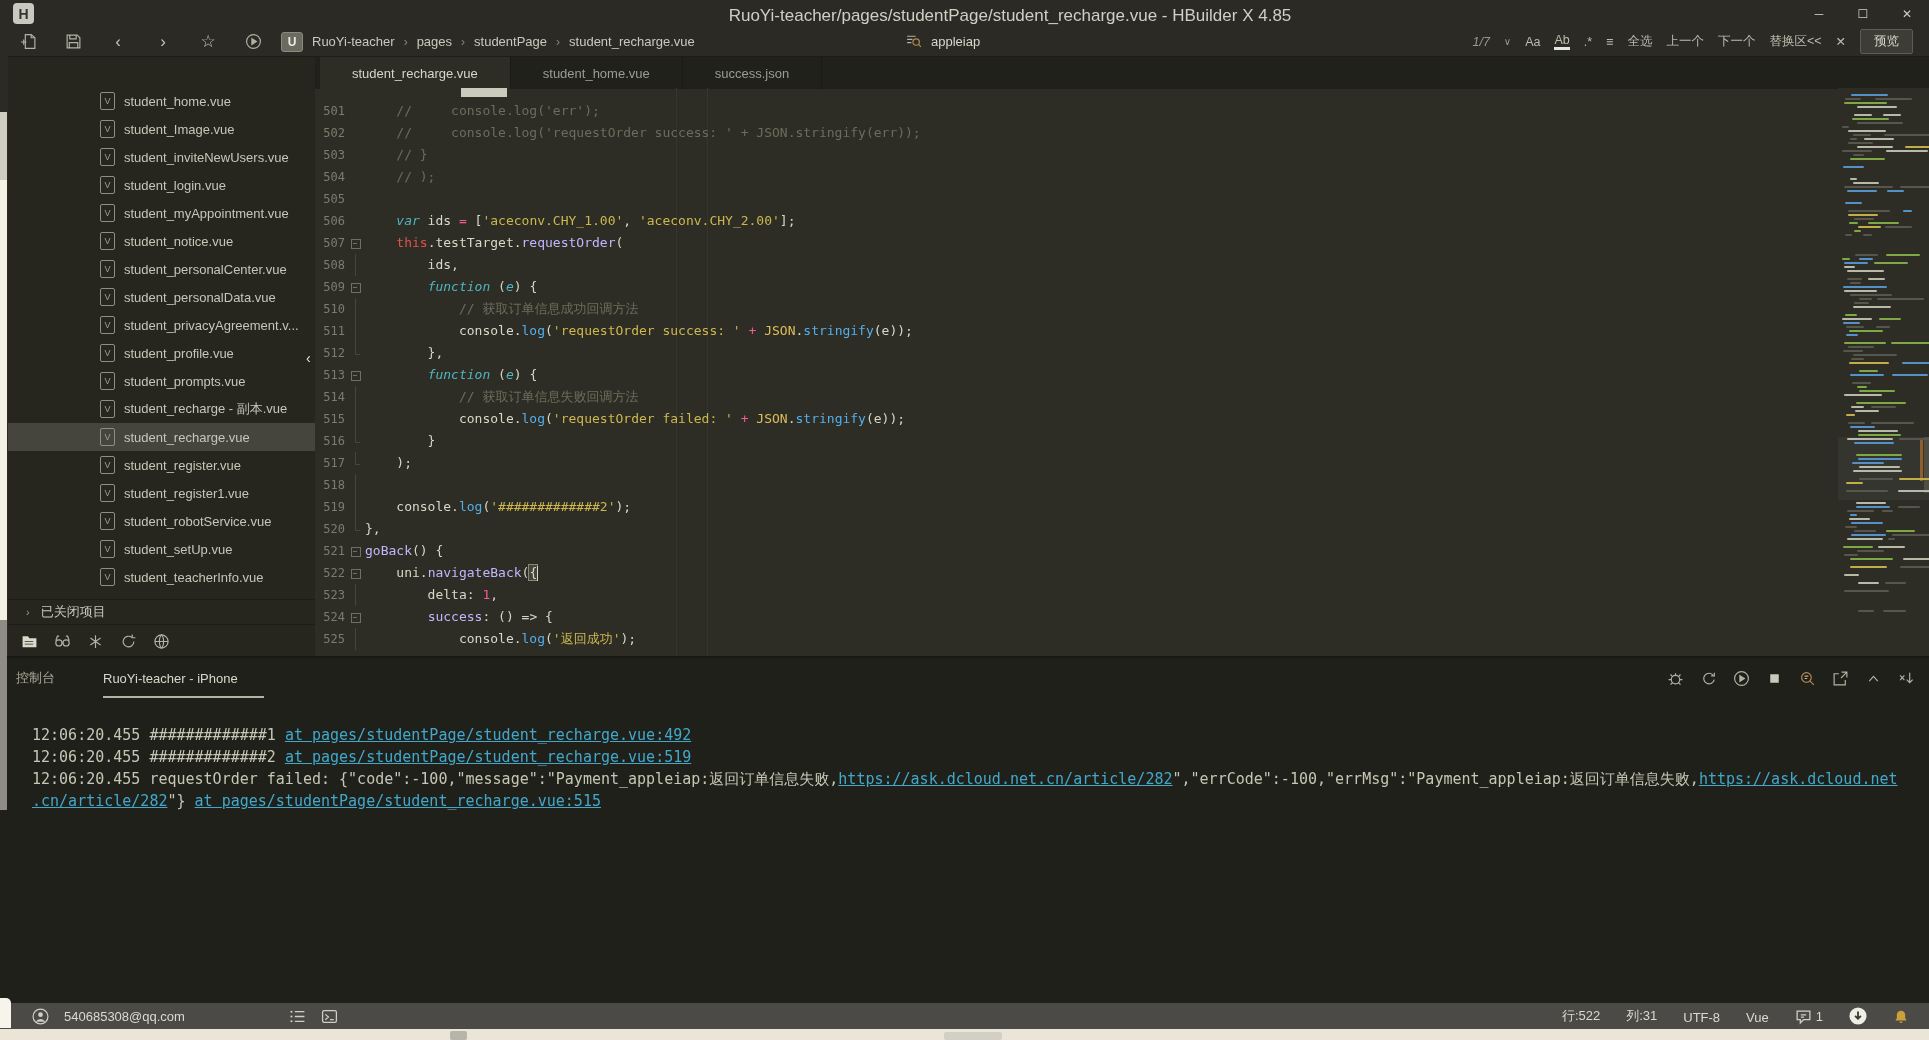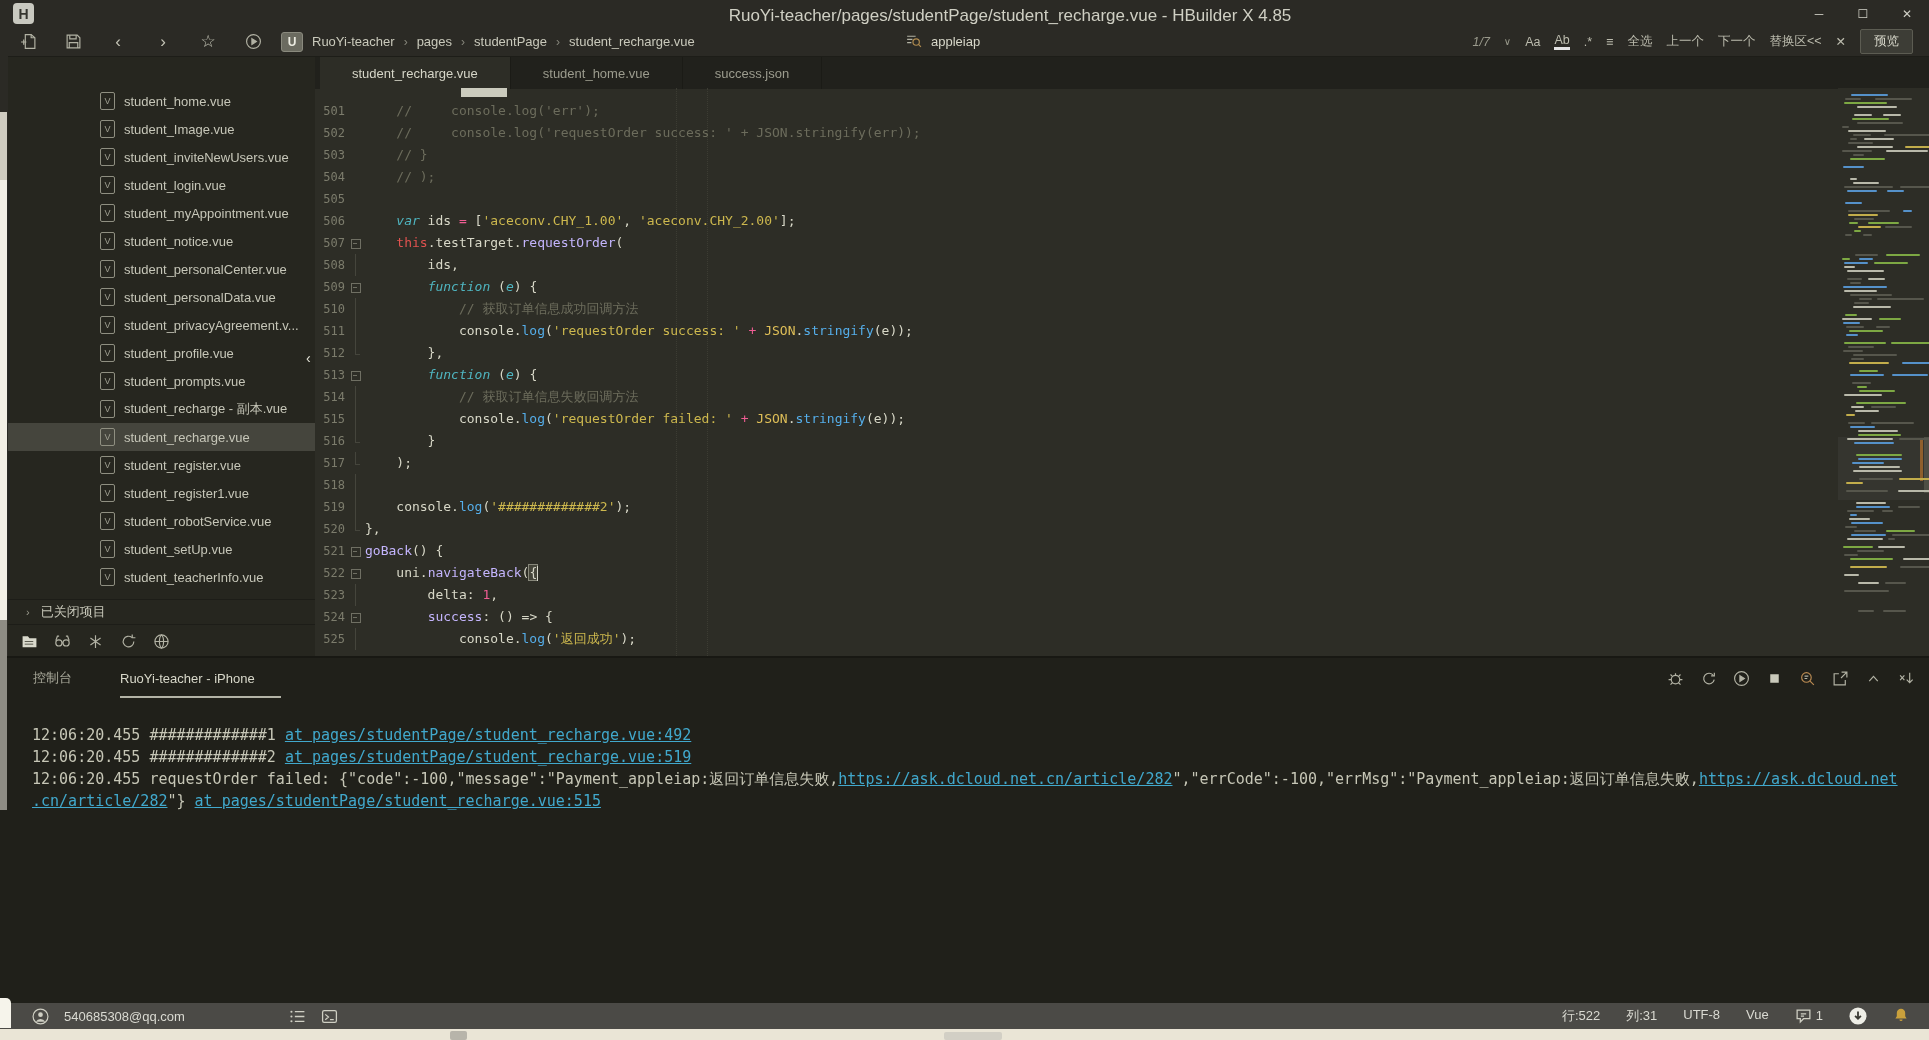--- a/index.html
+++ b/index.html
@@ -68,34 +68,34 @@
   .cur{display:inline-block;width:1px;height:15px;background:#d8d8cc;vertical-align:middle}
   .minimap{position:absolute;top:0;right:0;width:91px;bottom:0;background:#2d2d26}
   .minimap i{position:absolute;height:2px;border-radius:1px}
   .mm-view{position:absolute;left:0;right:0;top:349px;height:63px;background:rgba(225,225,210,0.05)}
   .mm-thumb{position:absolute;right:0;width:5px;top:349px;height:56px;background:#4e4e44}
   .mm-mark{position:absolute;right:6px;width:3px;top:351px;height:42px;background:#8e5f2c}
   
   .consolep{position:absolute;top:656px;left:0;right:0;height:347px;background:#20201a;border-top:2px solid #181813}
   .chead{height:44px;position:relative;display:flex;align-items:flex-start}
   .ctab{margin-top:2px;height:36px;display:flex;align-items:center;font-size:13px;color:#a9a99b;white-space:nowrap}
-  .ctab.first{margin-left:33px}
+  .ctab.first{margin-left:16px}
   .ctab.active{margin-left:48px;color:#d8d8ca;border-bottom:2px solid #b3b3a6;padding-right:26px}
   .cicons{position:absolute;right:14px;top:12px;display:flex;gap:16px}
   .ci{width:17px;height:17px;display:flex;align-items:center;justify-content:center;color:#aeae9e;font-size:13px}
   .clogs{position:absolute;top:66px;left:32px;right:6px;font-family:"DejaVu Sans Mono",monospace;
          font-size:15px;line-height:22px;color:#c6c6b6;white-space:pre}
   .clog{height:22px;overflow:hidden}
   .clink{color:#41a8cc;text-decoration:underline}
   
   .statusbar{position:absolute;top:1003px;left:0;right:0;height:26px;background:#4b4a46;display:flex;
              align-items:center;font-size:13px;color:#dadad2}
   .sb-left{display:flex;align-items:center;gap:15px;margin-left:32px}
   .sb-sp{width:74px}
-  .sb-right{position:absolute;right:20px;display:flex;align-items:flex-start;gap:26px}
+  .sb-right{position:absolute;right:20px;display:flex;align-items:flex-end;gap:26px}
   .sb-ic{display:flex;align-items:center;justify-content:center}
   .chatwrap{display:flex;align-items:center;gap:4px}
   
   .desk{position:absolute;top:1029px;left:0;right:0;height:11px;background:#eae5d6}
   .desk-tab1{position:absolute;left:450px;top:2px;width:17px;height:9px;background:#b7b4aa;border-radius:2px}
   .desk-tab2{position:absolute;left:944px;top:3px;width:58px;height:8px;background:#d2cfc5;border-radius:2px}
   .strip{position:absolute;left:0;width:7px;z-index:7}
   .strip1{top:112px;height:68px;background:#cfccc0}
   .strip2{top:180px;height:440px;background:#f3f0e6}
   .strip3{top:620px;height:190px;background:#8e8c84}

